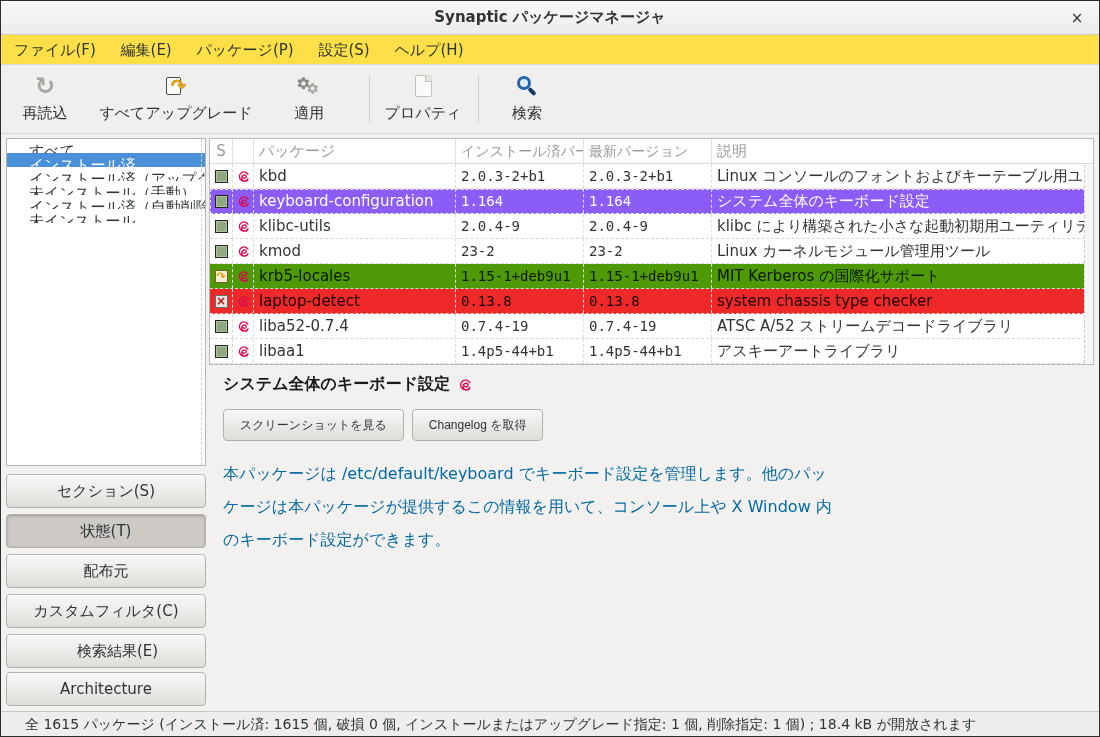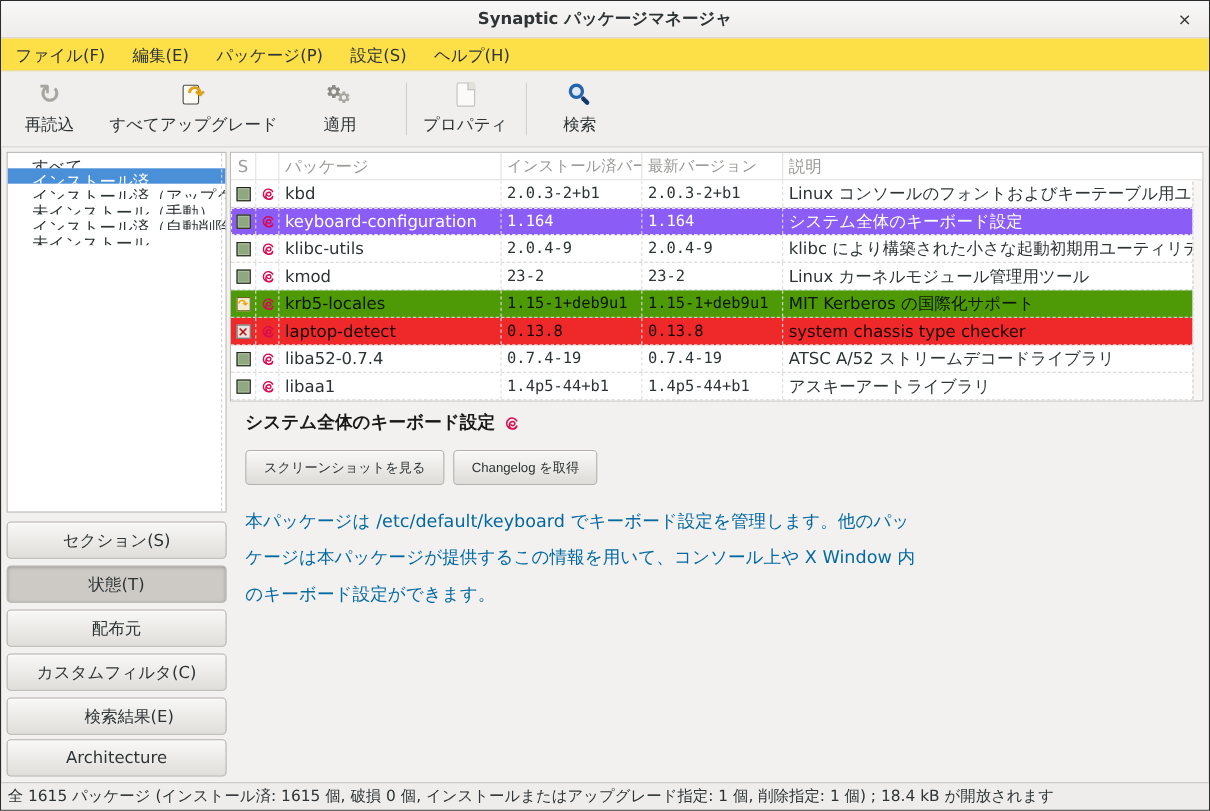--- a/index.html
+++ b/index.html
@@ -87,21 +87,21 @@
   .details-title { font-weight:bold; font-size:16px; color:#1a1a1a; }
   .details-buttons { margin:14px 0 0 14px; display:flex; gap:8px; }
   .gtk-btn { height:32px; padding:0 16px; background:linear-gradient(#f8f8f7,#dedcd8);
     border:1px solid #b4b0ab; border-radius:4px; font-size:12px; color:#2e3436;
     line-height:30px; box-shadow:inset 0 1px 0 rgba(255,255,255,.65); }
   .details-desc { margin:16px 0 0 14px; font-size:16px; line-height:33px; color:#0369a1; }
   .desc-line { white-space:nowrap; }
   
   .statusbar { position:absolute; left:0; right:0; top:710px; height:26px;
     background:#eeedec; border-top:1px solid #cac7c3; font-size:14px; line-height:25px;
-    padding-left:6px; white-space:nowrap; overflow:hidden; color:#2e3436; }
+    padding-left:24px; white-space:nowrap; overflow:hidden; color:#2e3436; }
   svg.swirl { display:block; }
 </style>
 <title>Synaptic パッケージマネージャ</title></head>
 <body>
 
 <div class="window">
 
   <div class="titlebar">
     <div class="title">Synaptic パッケージマネージャ</div>
     <div class="close-btn">×</div>

